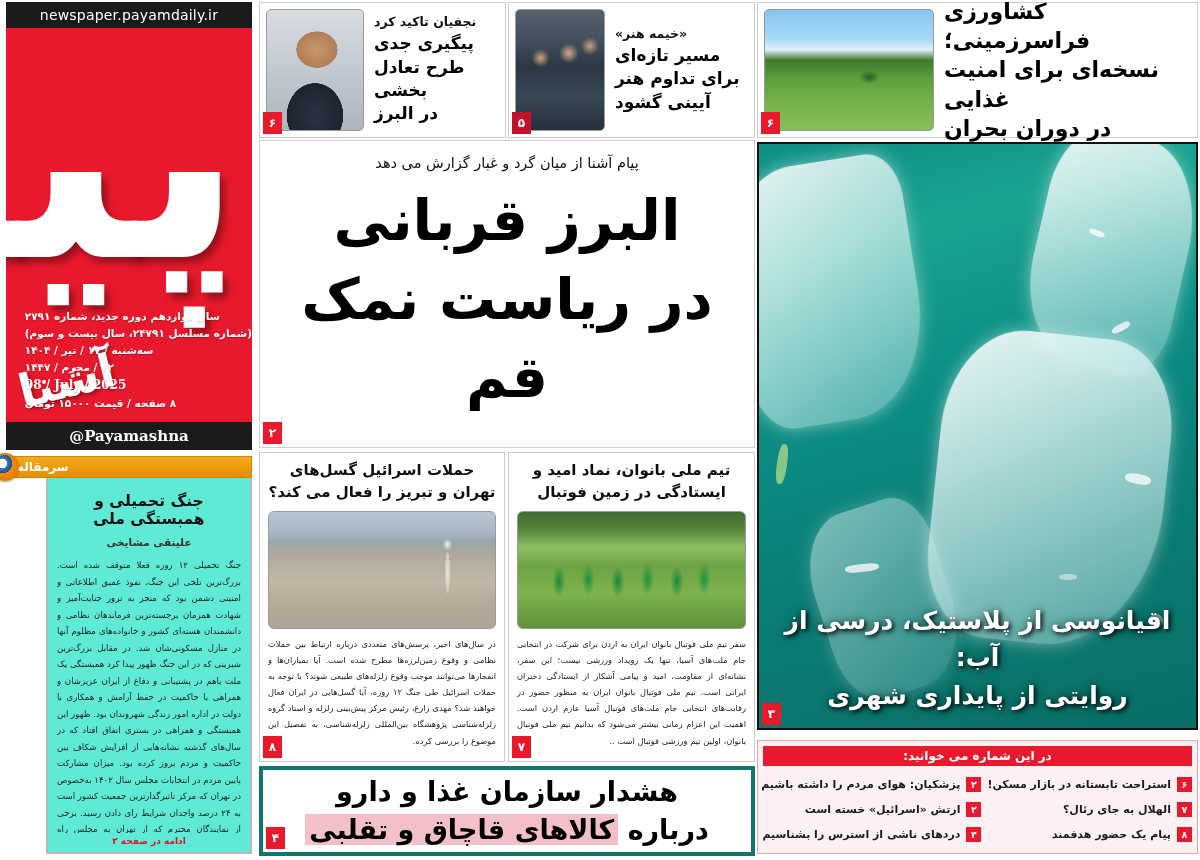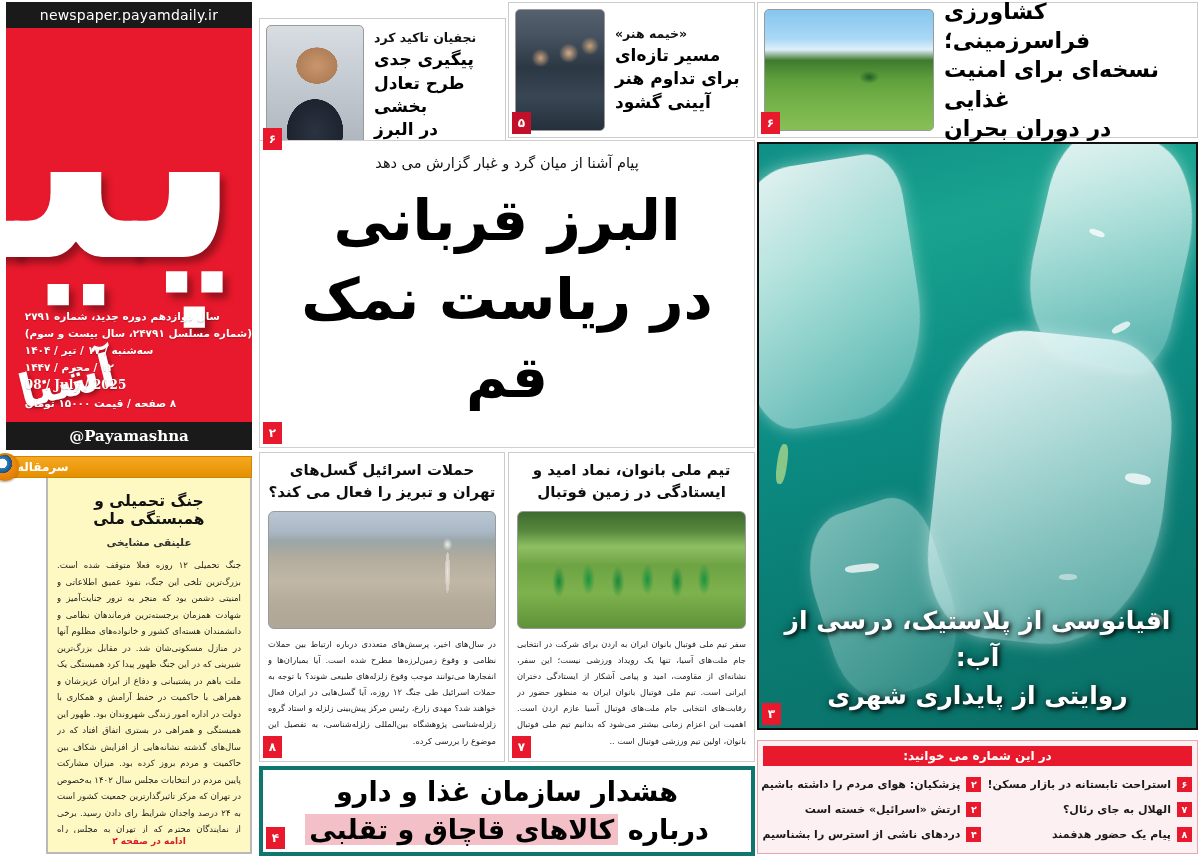--- a/index.html
+++ b/index.html
@@ -117,21 +117,21 @@
     width: 28px; height: 28px;
     border-radius: 50%;
     background: radial-gradient(circle at 38% 35%, #ffffff 0%, #ffffff 22%, #2f7fbf 23%, #1c4f7a 46%, #f08a10 47%, #d97800 100%);
     border: 2px solid #e08000;
     box-shadow: 0 1px 2px rgba(0,0,0,.35);
   }
   .edit-body {
     border: 2px solid #b9b9b9;
     border-top: none;
     height: calc(100% - 22px);
-    background: #fef9c3;
+    background: #5eead4;
     padding: 8px 9px 4px 9px;
     display: flex; flex-direction: column; margin-left: 40px;
   }
   .edit-title {
     text-align: center;
     font-size: 15.5px;
     font-weight: 700;
     color: #111;
     margin: 6px 0 8px;
     letter-spacing: -.3px;
@@ -207,21 +207,21 @@
     text-align: left;
   }
   .photo {
     border-radius: 5px;
     background-size: cover;
     background-position: center;
     border: 1px solid #9a9a9a;
   }
 
   
-  #story-najafian { left: 259px; top: 18px; width: 247px; height: 136px; }
+  #story-najafian { left: 259px; top: 2px; width: 247px; height: 136px; }
   #story-najafian .photo { width: 98px; }
   
   #story-khayme { left: 508px; top: 2px; width: 247px; height: 136px; }
   #story-khayme .photo { width: 90px; }
   
   #story-agri { left: 757px; top: 2px; width: 441px; height: 136px; }
   #story-agri .photo { width: 170px; }
   #story-agri .top-title { font-size: 22px; line-height: 1.32; }
 
   

